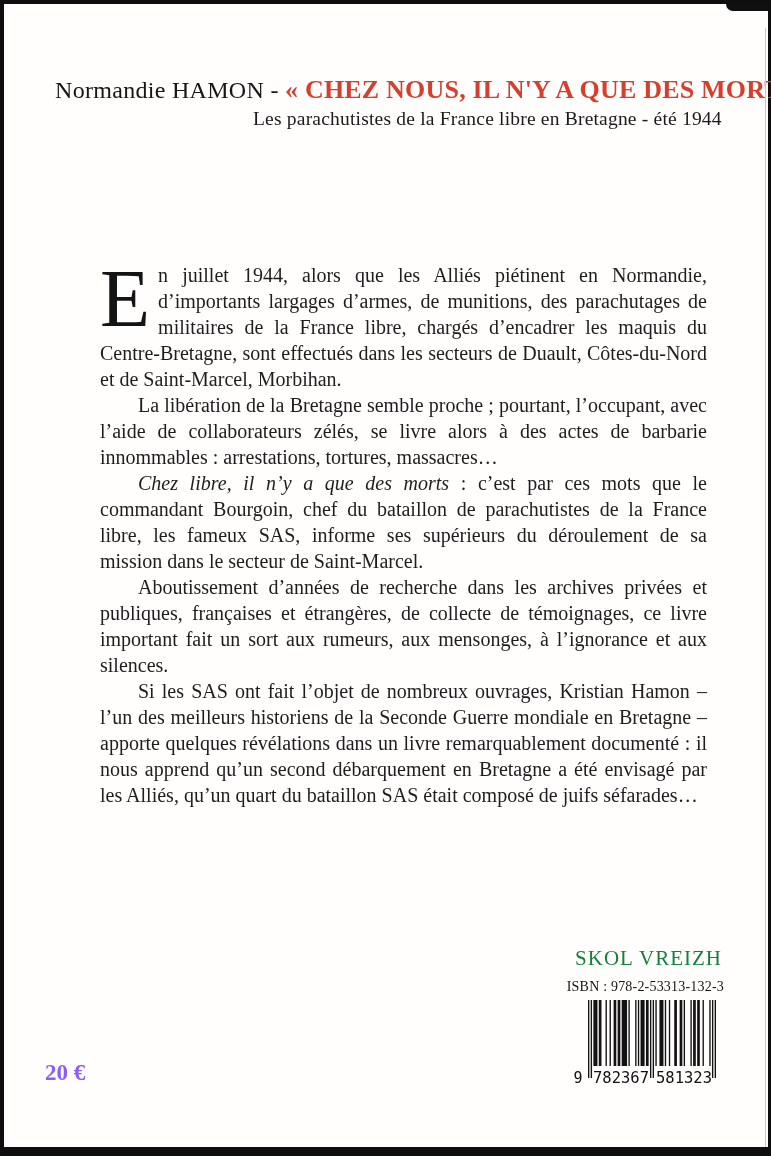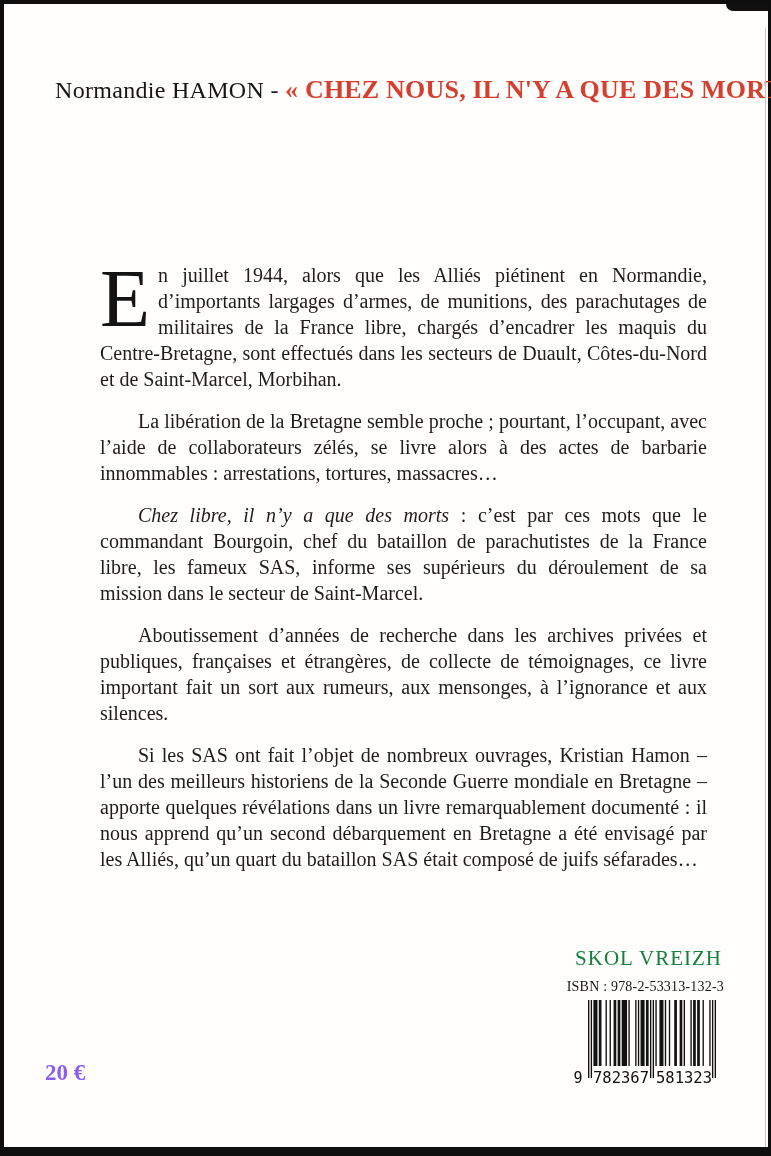--- a/index.html
+++ b/index.html
@@ -32,21 +32,21 @@
   .subtitle{
     position:absolute;left:249px;top:104px;font-size:19.5px;color:#1a1a1a;
     white-space:nowrap;letter-spacing:0.2px;
   }
   .blurb{
     position:absolute;left:96px;top:258px;width:607px;
     font-size:20px;line-height:26px;color:#1d1d1d;
     text-align:justify;
   }
   .blurb p{margin:0 0 0 0;}
-  .blurb p + p{margin-top:16px;text-indent:38px;}
+  .blurb p + p{text-indent:38px;}
   .dropcap{
     float:left;
     font-size:82px;line-height:68px;height:74px;
     margin:3px 8px 0 0;color:#141414;
   }
   .publisher{
     position:absolute;right:46px;top:942px;
     font-size:21px;color:#15803d;letter-spacing:1px;white-space:nowrap;
   }
   .isbn{
@@ -68,20 +68,21 @@
 </style>
 </head>
 <body>
 
 <div class="page">
 
   <div class="title-line">
     <span class="author">Normandie HAMON - </span><span class="title-red" id="title-red" style="color: rgb(213, 64, 46);">« CHEZ NOUS, IL N'Y A QUE DES MORTS ! »</span>
   </div>
 
+  <div class="subtitle">Les parachutistes de la France libre en Bretagne - été 1944</div>
 
   <div class="blurb">
     <p><span class="dropcap">E</span><span>n juillet 1944, alors que les Alliés piétinent en Normandie, d’importants largages d’armes, de munitions, des parachutages de militaires de la France libre, chargés d’encadrer les maquis du Centre-Bretagne, sont effectués dans les secteurs de Duault, Côtes-du-Nord et de Saint-Marcel, Morbihan.</span></p>
     <p><span>La libération de la Bretagne semble proche ; pourtant, l’occupant, avec l’aide de collaborateurs zélés, se livre alors à des actes de barbarie innommables : arrestations, tortures, massacres…</span></p>
     <p><i>Chez libre, il n’y a que des morts</i><span> : c’est par ces mots que le commandant Bourgoin, chef du bataillon de parachutistes de la France libre, les fameux SAS, informe ses supérieurs du déroulement de sa mission dans le secteur de Saint-Marcel.</span></p>
     <p><span>Aboutissement d’années de recherche dans les archives privées et publiques, françaises et étrangères, de collecte de témoignages, ce livre important fait un sort aux rumeurs, aux mensonges, à l’ignorance et aux silences.</span></p>
     <p><span>Si les SAS ont fait l’objet de nombreux ouvrages, Kristian Hamon – l’un des meilleurs historiens de la Seconde Guerre mondiale en Bretagne – apporte quelques révélations dans un livre remarquablement documenté : il nous apprend qu’un second débarquement en Bretagne a été envisagé par les Alliés, qu’un quart du bataillon SAS était composé de juifs séfarades…</span></p>
   </div>
 
   <div class="publisher">SKOL VREIZH</div>

